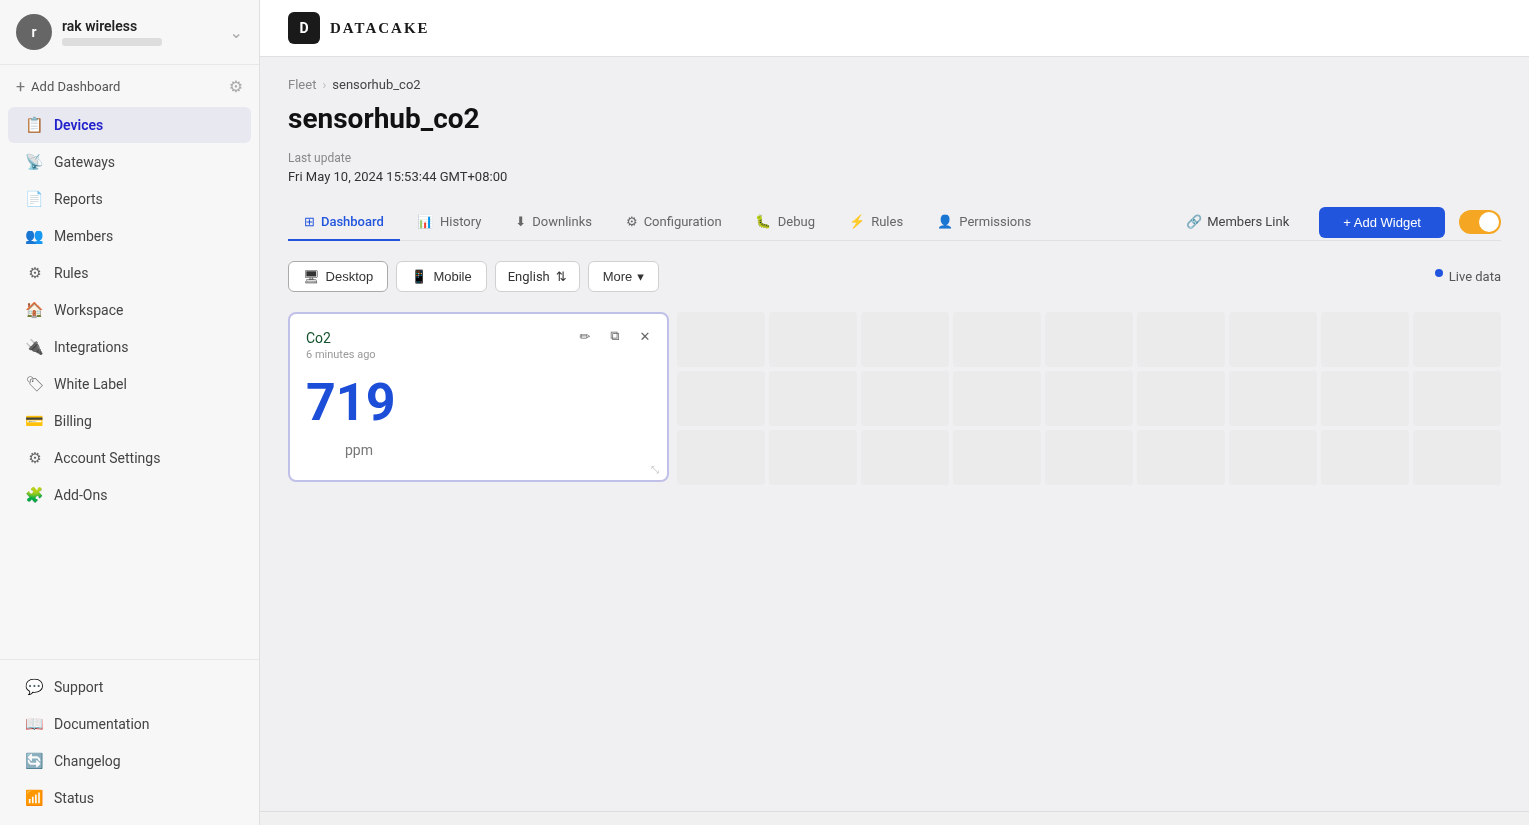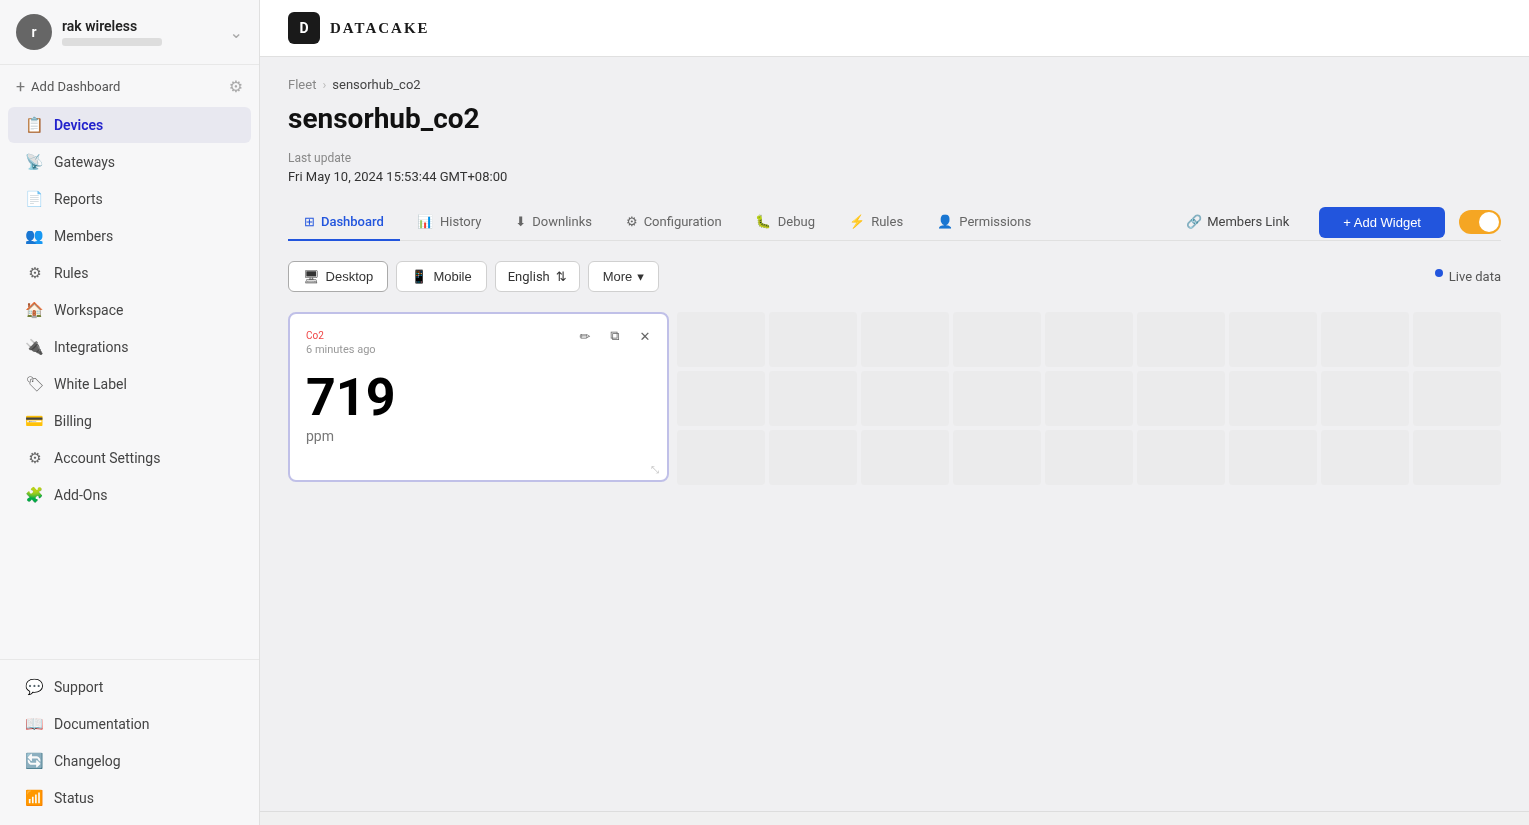--- a/index.html
+++ b/index.html
@@ -231,24 +231,24 @@
     }
     .widget-ctrl-btn {
       width: 24px; height: 24px;
       border-radius: 4px;
       border: none;
       background: transparent;
       cursor: pointer;
       display: flex; align-items: center; justify-content: center;
       font-size: 13px; color: #666;
     }
-    .widget-title { font-size: 10px; color: #ef4444; margin-bottom: 2px; }
+    .widget-title { font-size: 14px; color: #14532d; margin-bottom: 2px; }
     .widget-time { font-size: 11px; color: #999; margin-bottom: 16px; }
-    .widget-value { font-size: 52px; font-weight: 700; color: #000000; line-height: 1; margin-bottom: 4px; }
-    .widget-unit { font-size: 14px; color: #777; }
+    .widget-value { font-size: 52px; font-weight: 700; color: #1d4ed8; line-height: 1; margin-bottom: 13px; }
+    .widget-unit { font-size: 14px; color: #777; margin-left: 39px; }
     .resize-handle {
       position: absolute; bottom: 4px; right: 4px;
       width: 12px; height: 12px;
       cursor: se-resize;
       color: #bbb; font-size: 10px;
     }
 
     
     .ghost-grid {
       display: inline-grid;

